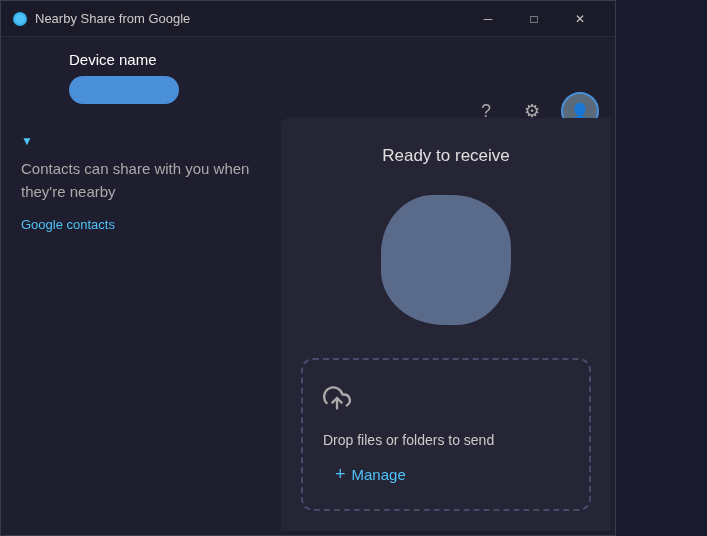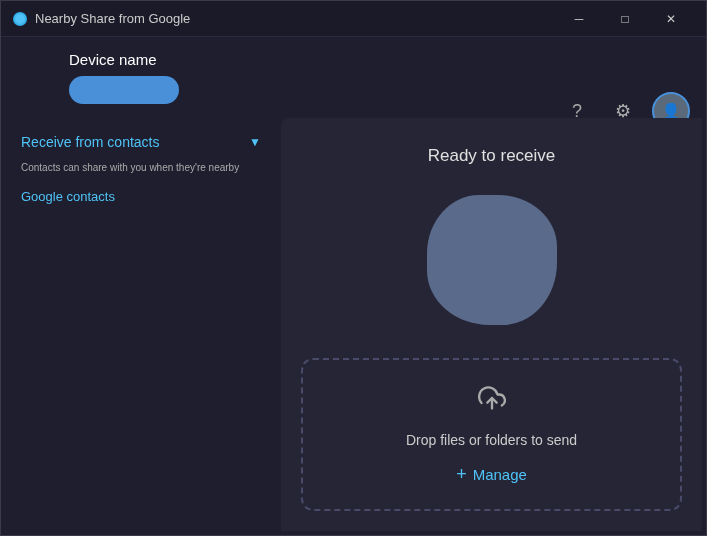--- a/index.html
+++ b/index.html
@@ -6,21 +6,21 @@
 
     body {
       width: 707px;
       height: 536px;
       background: #1a1a2e;
       font-family: 'Segoe UI', Arial, sans-serif;
       overflow: hidden;
     }
 
     .window {
-      width: 707px;
+      width: 616px;
       height: 536px;
       background: #1e1e2e;
       border: 1px solid #3a3a4a;
       display: flex;
       flex-direction: column;
     }
 
     
     .titlebar {
       background: #1a1a28;
@@ -162,21 +162,21 @@
       font-weight: 500;
     }
 
     .chevron-icon {
       color: #4fc3f7;
       font-size: 12px;
     }
 
     .receive-description {
       color: #aaaaaa;
-      font-size: 10px;
+      font-size: 15px;
       line-height: 1.5;
       margin-bottom: 12px;
     }
 
     .manage-contacts-link {
       color: #4fc3f7;
       font-size: 13px;
       cursor: pointer;
       text-decoration: none;
     }
@@ -220,21 +220,20 @@
     }
 
     
     .drop-zone {
       width: 100%;
       border: 2px dashed #4a4a6a;
       border-radius: 12px;
       padding: 24px 20px 20px 20px;
       display: flex;
       flex-direction: column;
-      align-items: center;
       gap: 12px;
       margin-top: auto;
       background: transparent;
     }
 
     .upload-icon {
       color: #aaaaaa;
       font-size: 22px;
       margin-bottom: 2px;
     }
@@ -293,21 +292,20 @@
         <span>👤</span>
       </div>
     </div>
   </div>
 
   <div class="main-area">
 
     <div class="sidebar">
       <div class="receive-section">
         <div class="receive-dropdown">
-          <span class="receive-label">Receive from contacts</span>
           <span class="chevron-icon">▼</span>
         </div>
         <p class="receive-description">Contacts can share with you when they're nearby</p>
         <a class="manage-contacts-link" href="#">Google contacts</a>
       </div>
     </div>
 
     <div class="right-panel">
       <div class="ready-text">Ready to receive</div>
 

